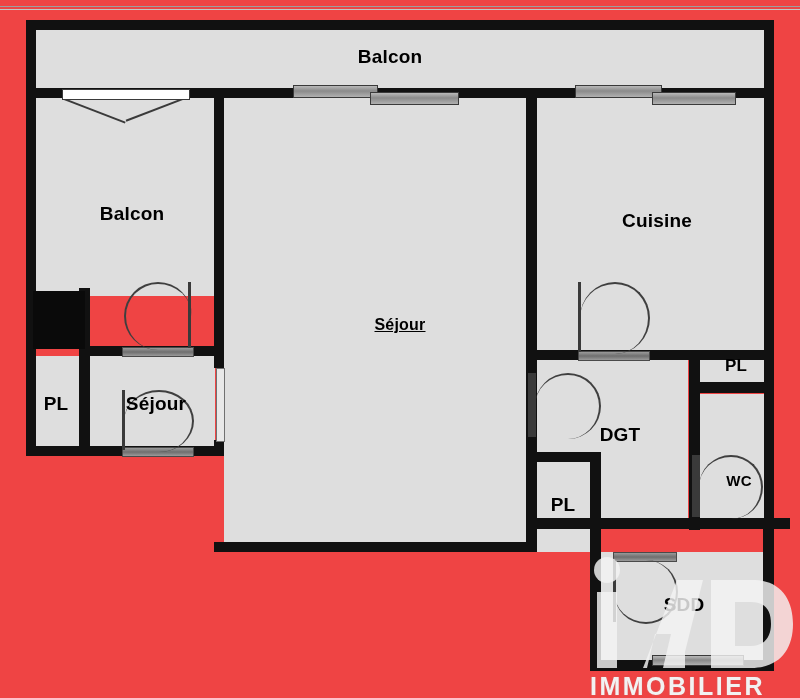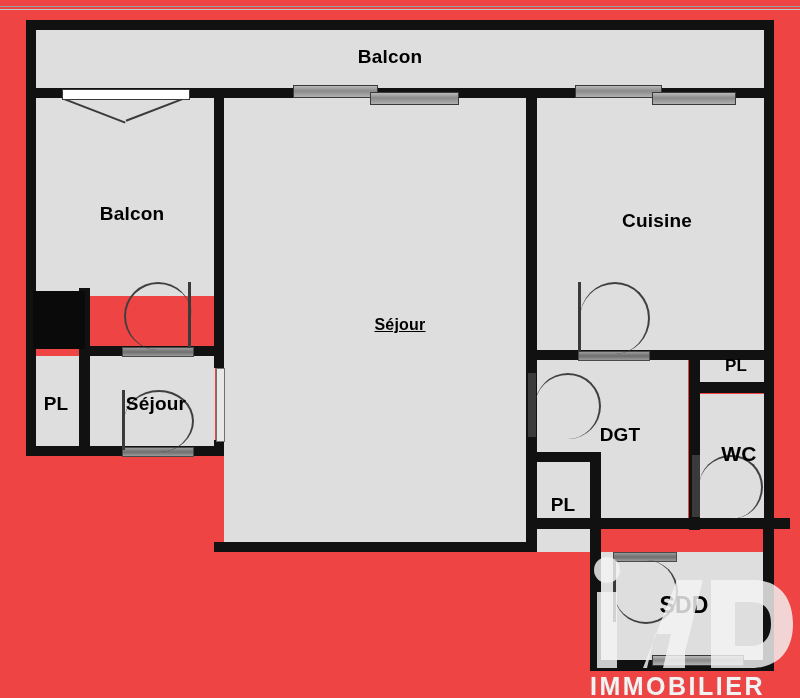--- a/index.html
+++ b/index.html
@@ -178,23 +178,23 @@
   <div class="slide" style="left:652px;top:655px;width:90px;height:9px;"></div>
 
   <div class="label" style="left:390px;top:57px;transform:translate(-50%,-50%);font-size:19px;">Balcon</div>
   <div class="label" style="left:132px;top:214px;transform:translate(-50%,-50%);font-size:19px;">Balcon</div>
   <div class="label" style="left:657px;top:221px;transform:translate(-50%,-50%);font-size:19px;">Cuisine</div>
   <div class="label" style="left:400px;top:325px;transform:translate(-50%,-50%);font-size:16px;text-decoration:underline;">Séjour</div>
   <div class="label" style="left:56px;top:404px;transform:translate(-50%,-50%);font-size:19px;">PL</div>
   <div class="label" style="left:156px;top:404px;transform:translate(-50%,-50%);font-size:19px;">Séjour</div>
   <div class="label" style="left:736px;top:366px;transform:translate(-50%,-50%);font-size:17px;">PL</div>
   <div class="label" style="left:620px;top:435px;transform:translate(-50%,-50%);font-size:19px;">DGT</div>
-  <div class="label" style="left:739px;top:454px;transform:translate(-50%,-50%);font-size:21px;">WC</div>
+  <div class="label" style="left:739px;top:480px;transform:translate(-50%,-50%);font-size:15px;">WC</div>
   <div class="label" style="left:563px;top:505px;transform:translate(-50%,-50%);font-size:19px;">PL</div>
-  <div class="label" style="left:684px;top:605px;transform:translate(-50%,-50%);font-size:23px;">SDD</div>
+  <div class="label" style="left:684px;top:605px;transform:translate(-50%,-50%);font-size:19px;">SDD</div>
 
   <svg id="watermark" viewBox="0 0 215 150" aria-hidden="true">
 
     <circle cx="22" cy="22" r="13" fill="#f4f4f4"></circle>
 
     <rect x="12" y="44" width="20" height="76" fill="#f4f4f4"></rect>
 
     <path d="M58 120 L92 32 L118 32 L96 120 L78 120 L86 86 L70 86 L62 120 Z" fill="#f4f4f4"></path>
     <path d="M88 44 L100 44 L100 120 L86 120 Z" fill="#f4f4f4"></path>
 

